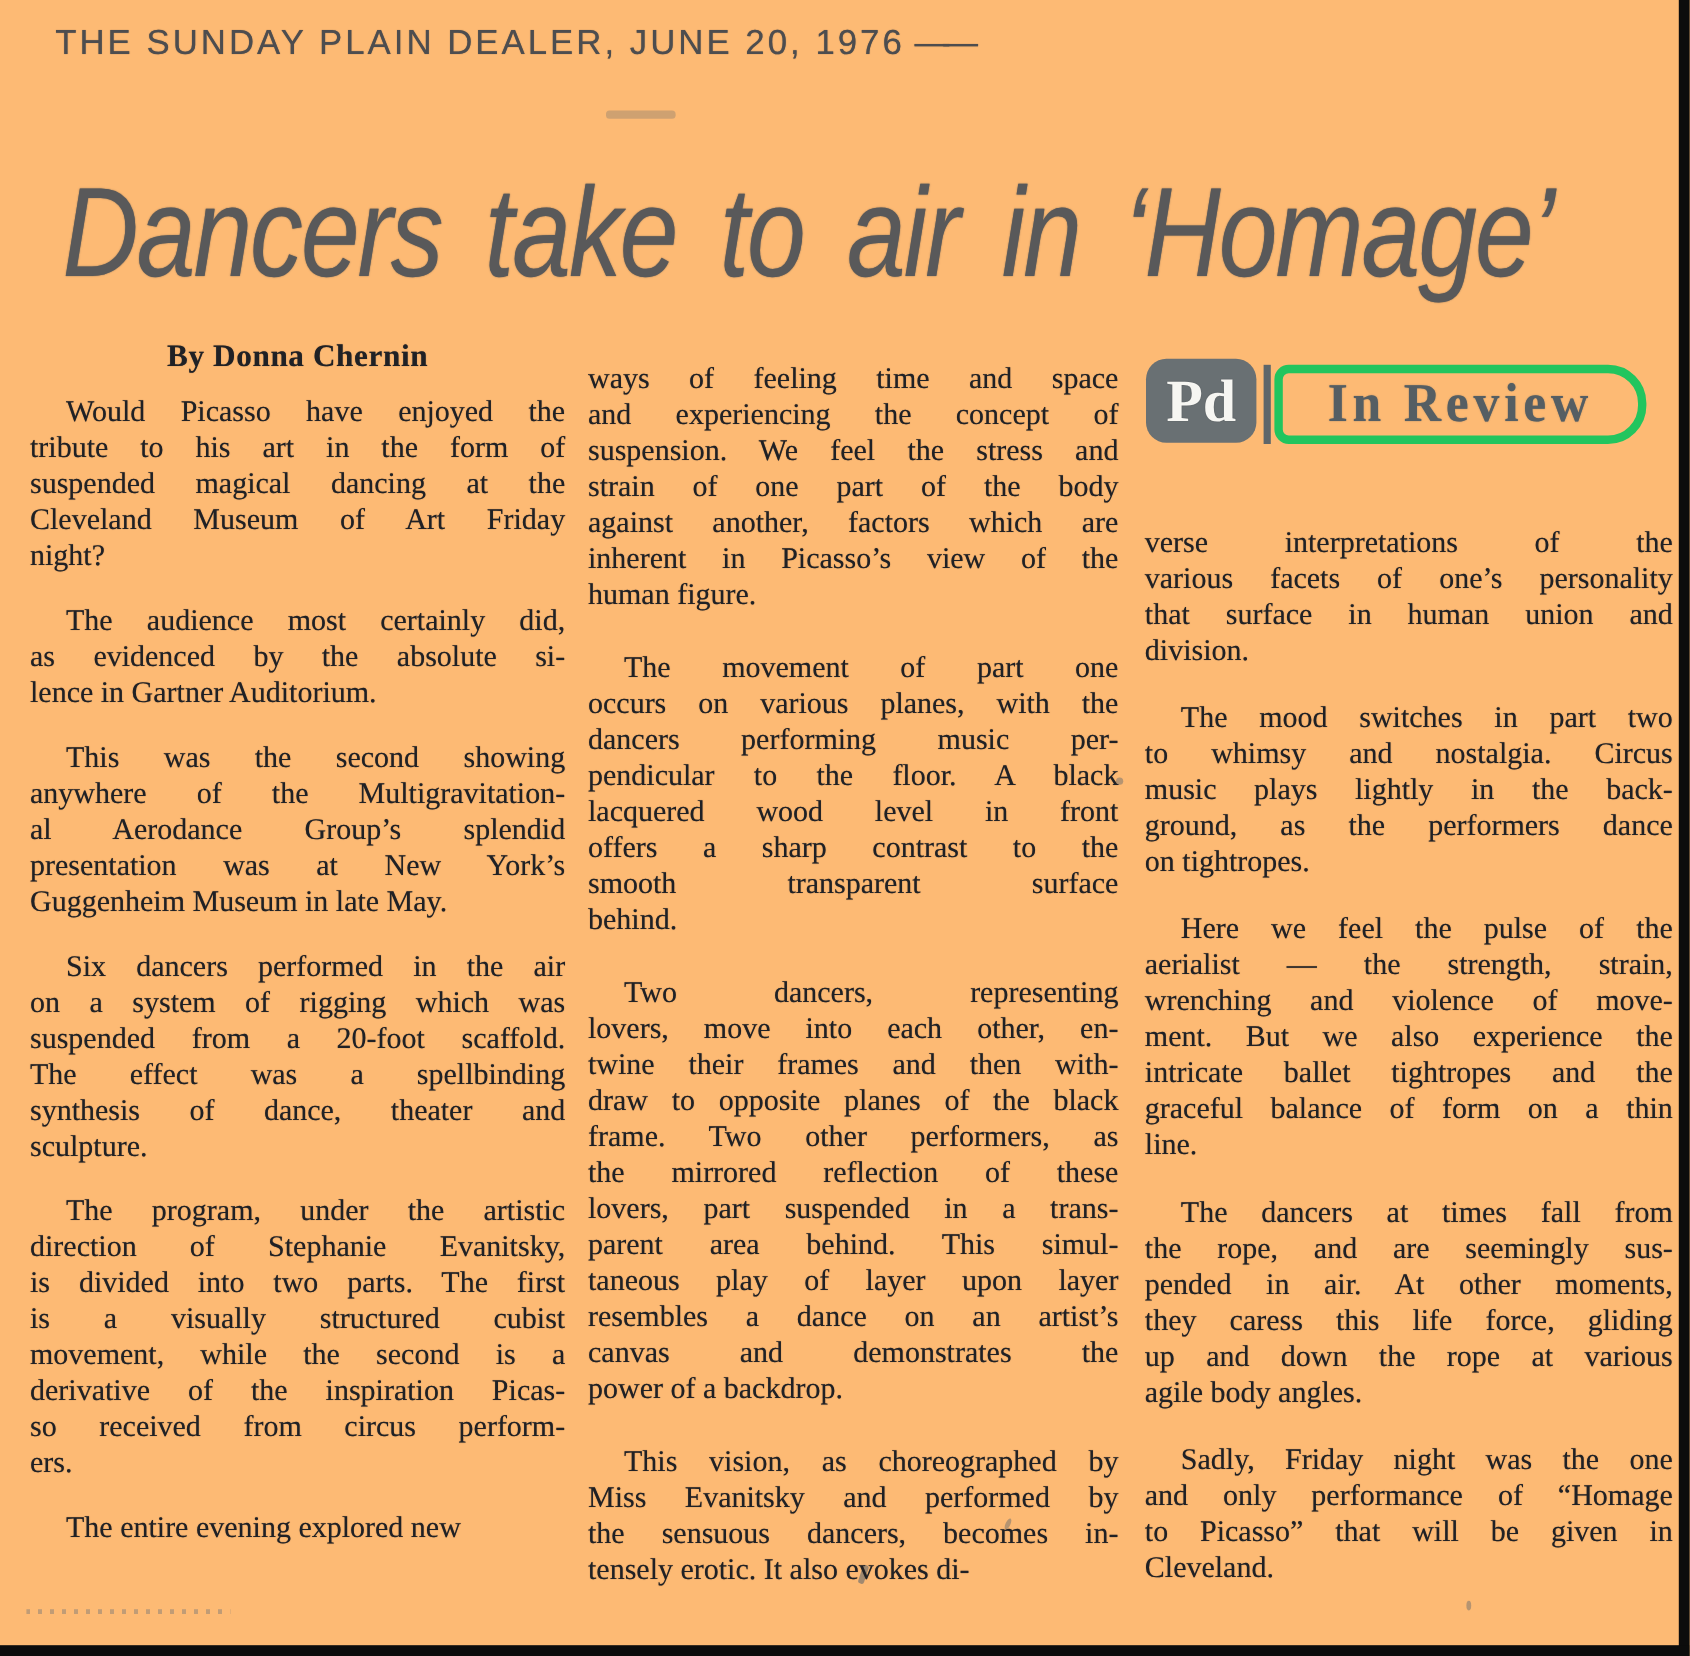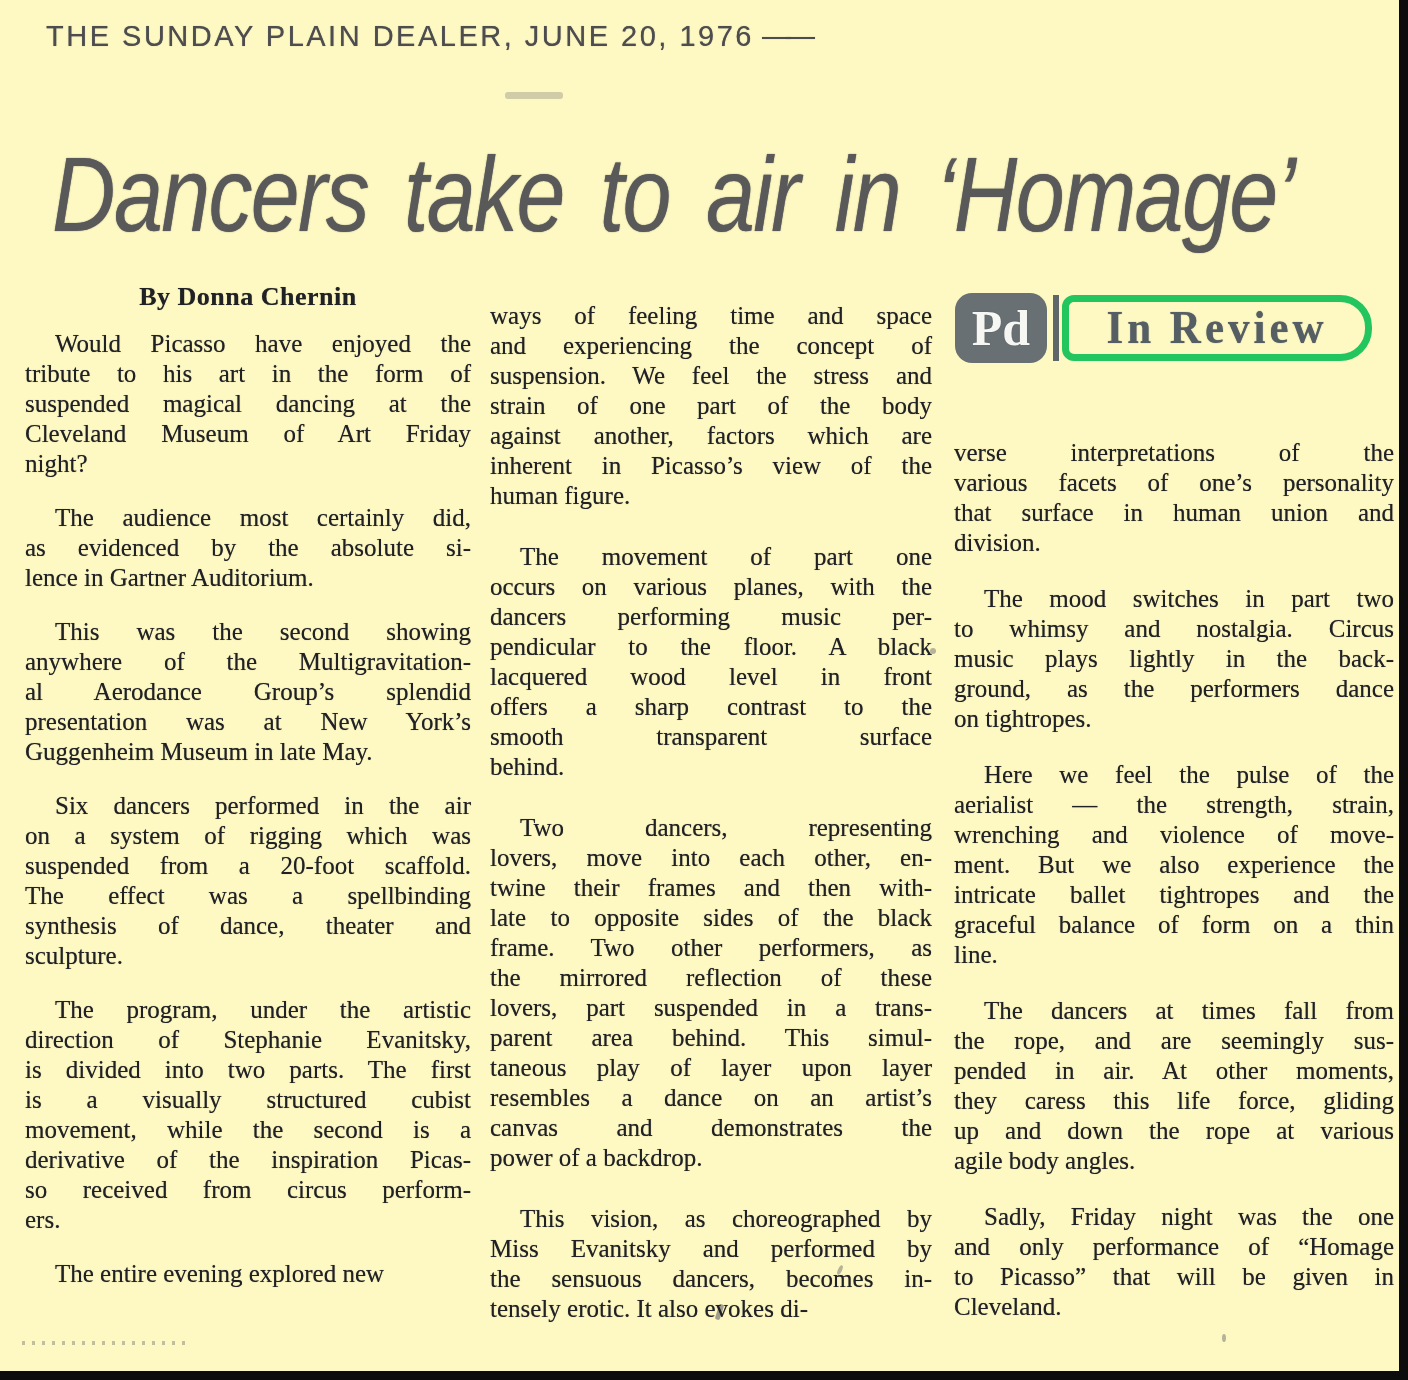--- a/index.html
+++ b/index.html
@@ -1,16 +1,16 @@
 <!DOCTYPE html>
 <html><head>
 <meta charset="utf-8">
 <style>
   html,body{margin:0;padding:0;background:#141414;}
-  .page{position:relative;width:1408px;height:1380px;background:#fef9c3;overflow:hidden;
+  .page{position:relative;width:1408px;height:1380px;background:#fdba74;overflow:hidden;
         font-family:"Liberation Serif",serif;text-decoration:underline;}
   .masthead{position:absolute;left:46px;top:20px;font-family:"Liberation Sans",sans-serif;
         font-size:29px;letter-spacing:2.5px;color:#4d4d4f;white-space:nowrap;font-weight:500;
         text-shadow:0 0 .8px rgba(60,60,60,.7);}
   .mast-dash{letter-spacing:-5px;margin-left:8px;}
   .headline{position:absolute;left:52px;top:134px;margin:0;font-family:"Liberation Sans",sans-serif;
         font-style:italic;font-weight:500;font-size:106px;line-height:1.15;color:#59595a;
         white-space:nowrap;letter-spacing:-2px;word-spacing:16px;transform:scaleX(.83);
         transform-origin:0 0;text-shadow:0 0 1.3px rgba(75,75,75,.85);}
   .col{position:absolute;font-size:25px;line-height:30px;color:#202125;
@@ -19,21 +19,21 @@
   .col2{left:490px;top:301px;width:442px;}
   .col3{left:954px;top:292px;width:440px;}
   .line{text-align:justify;text-align-last:justify;}
   .line.last{text-align-last:left;}
   .line.first{text-indent:30px;}
   .para{margin:0 0 24px;}
   .col2 .para{margin-bottom:31px;}
   .col3 .col-text .para{margin-bottom:26px;}
   .para:last-child{margin-bottom:0;}
   .byline{font-weight:bold;text-align:center;font-size:26px;margin-bottom:17px;letter-spacing:.5px;}
-  .badge{display:flex;align-items:flex-start;margin-bottom:68px;height:78px;}
+  .badge{display:flex;align-items:flex-end;margin-bottom:68px;height:78px;}
   .pd-logo{width:94px;height:72px;flex:0 0 auto;}
   .badge-bar{width:6px;height:66px;background:#5e666a;margin-left:5px;margin-top:3px;flex:0 0 auto;}
   .review-box{margin-left:3px;margin-top:3px;width:310px;height:66px;border:7px solid #22c55e;
         border-radius:12px 32px 32px 12px;box-sizing:border-box;display:flex;align-items:center;
         justify-content:center;}
   .review-label{font-family:"Liberation Serif",serif;font-weight:bold;font-size:43px;color:#555e63;
         letter-spacing:4px;transform:scaleY(1.06);text-shadow:0 0 1px rgba(80,90,95,.8);}
   .edge-right{position:absolute;right:0;top:0;width:9px;height:100%;background:#0c0c0c;}
   .edge-bottom{position:absolute;left:0;bottom:0;width:100%;height:9px;background:#0c0c0c;}
   .speck{position:absolute;background:#6e6e6e;border-radius:50%;}
@@ -122,21 +122,21 @@
         <div class="line">pendicular to the floor. A black</div>
         <div class="line">lacquered wood level in front</div>
         <div class="line">offers a sharp contrast to the</div>
         <div class="line">smooth transparent surface</div>
         <div class="line last">behind.</div>
       </div>
       <div class="para">
         <div class="line first">Two dancers, representing</div>
         <div class="line">lovers, move into each other, en-</div>
         <div class="line">twine their frames and then with-</div>
-        <div class="line">late to opposite sides of the black</div>
+        <div class="line">draw to opposite planes of the black</div>
         <div class="line">frame. Two other performers, as</div>
         <div class="line">the mirrored reflection of these</div>
         <div class="line">lovers, part suspended in a trans-</div>
         <div class="line">parent area behind. This simul-</div>
         <div class="line">taneous play of layer upon layer</div>
         <div class="line">resembles a dance on an artist’s</div>
         <div class="line">canvas and demonstrates the</div>
         <div class="line last">power of a backdrop.</div>
       </div>
       <div class="para">

